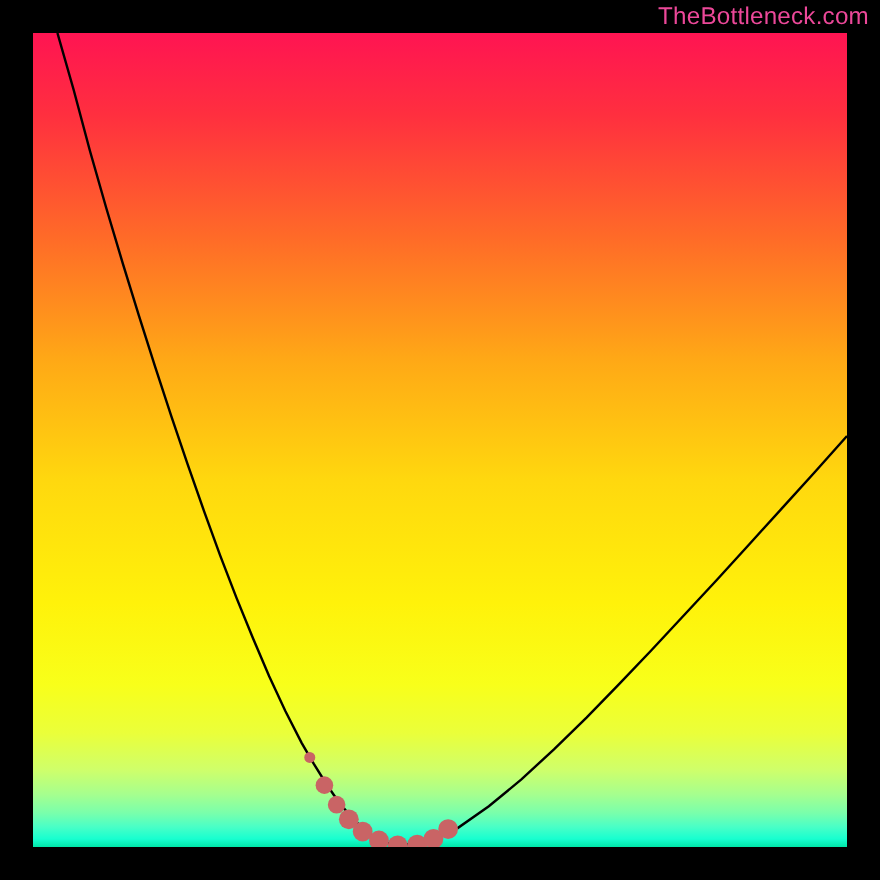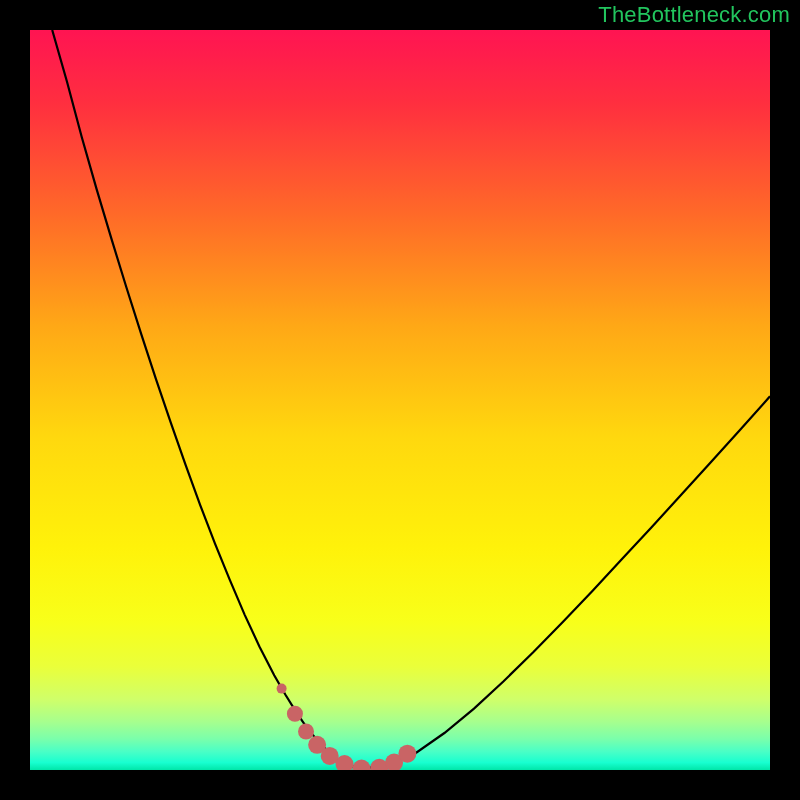--- a/index.html
+++ b/index.html
@@ -16,21 +16,21 @@
     top: 0;
     left: 0;
     width: 800px;
     height: 800px;
     background: #000;
   }
   .attribution {
     position: absolute;
     top: 2px;
     right: 10px;
-    color: #22c55e;
+    color: #ec4899;
     font-size: 22px;
     font-weight: 500;
     letter-spacing: 0.2px;
     font-family: Arial, Helvetica, sans-serif;
   }
   svg {
     position: absolute;
     top: 0;
     left: 0;
   }

